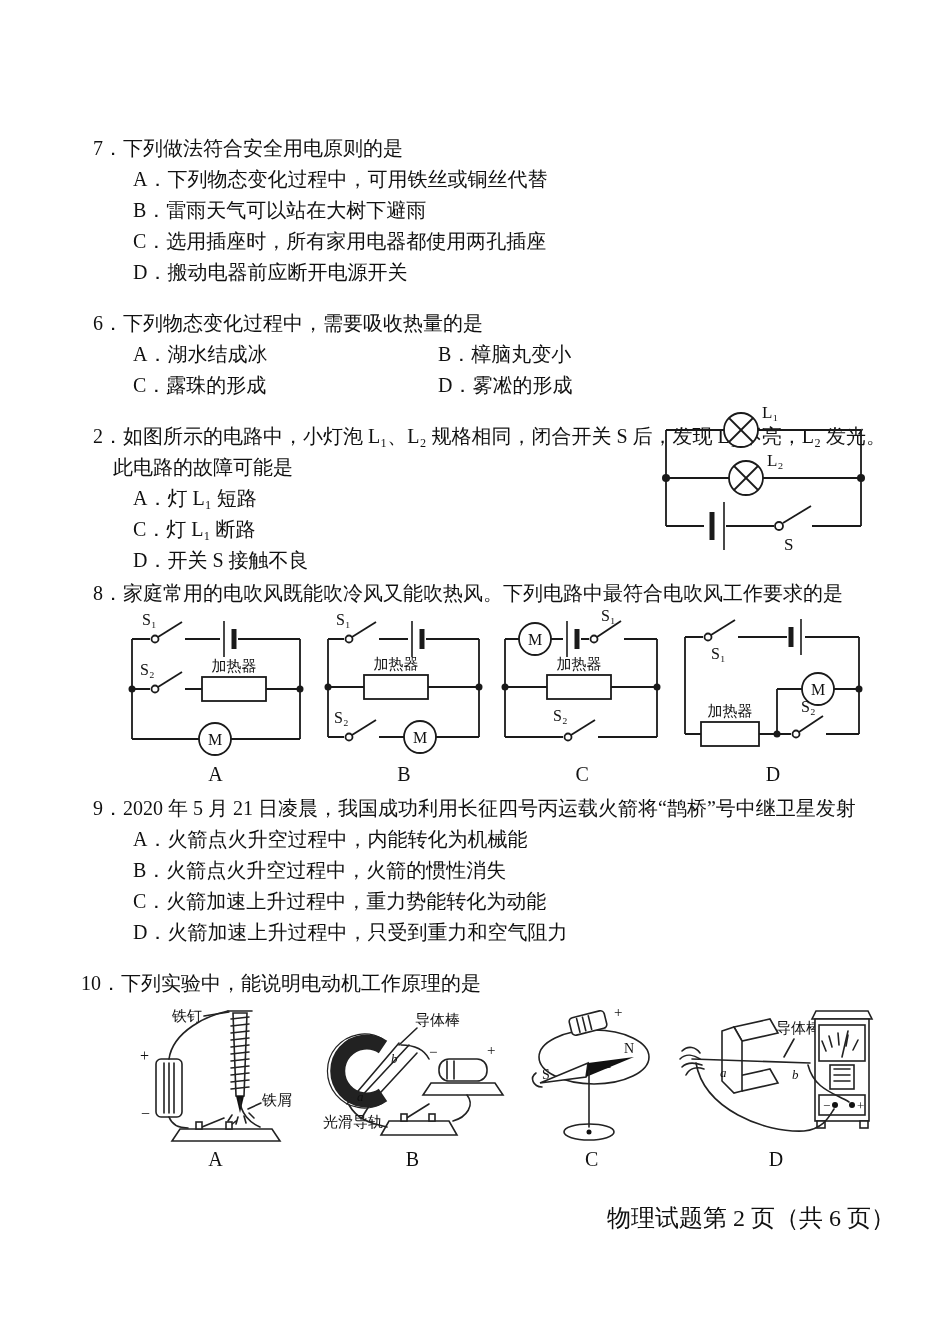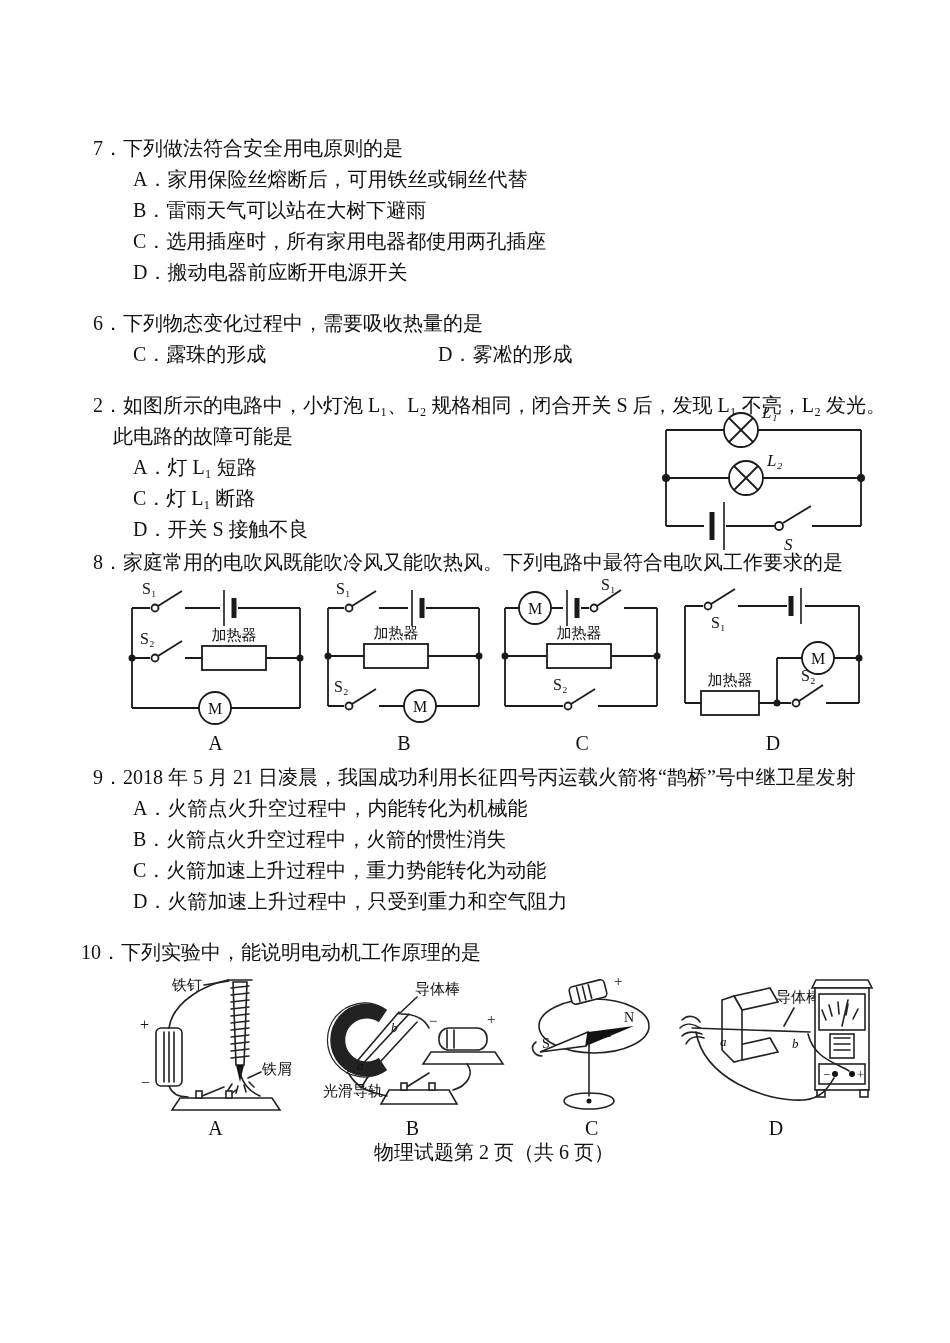--- a/index.html
+++ b/index.html
@@ -16,45 +16,49 @@
   .cols{display:flex;}
   .cols .cell1{box-sizing:border-box;width:345px;padding-left:40px;height:31px;line-height:31px;white-space:nowrap;}
   .cols .cell2{height:31px;line-height:31px;white-space:nowrap;}
   .mt2{margin-top:2px;}.mt4{margin-top:20px;}.mt8{margin-top:8px;}
   .outdent{margin-left:-12px;}
   .fig-row{display:flex;justify-content:space-between;align-items:flex-start;}
   .row8{margin-left:25px;width:755px;margin-top:0px;}
   .row10{margin-left:35px;width:748px;margin-top:2px;}
   .fig-cell{display:flex;flex-direction:column;align-items:center;}
   .letter{margin-top:2px;font-size:20px;line-height:22px;}
-  .q7fig{position:absolute;left:646px;top:404px;font-style:italic;}
+  .q7fig{position:absolute;left:646px;top:404px;}
   svg{display:block;}
   svg text{font-family:"Liberation Serif","DejaVu Serif",serif;fill:#111;}
   .wire{stroke:#1a1a1a;stroke-width:1.8;fill:none;}
   .comp{stroke:#1a1a1a;stroke-width:1.8;fill:#ffffff;}
   .dot{fill:#1a1a1a;stroke:none;}
   .thinline{stroke:#1a1a1a;stroke-width:1.6;}
   .thickline{stroke:#1a1a1a;stroke-width:5;}
   .sketch{stroke:#222;fill:none;stroke-width:1.6;stroke-linecap:round;}
   .sketch-fill{stroke:#222;fill:#fff;stroke-width:1.6;}
   .blackfill{fill:#111;stroke:none;}
-  .footer{ text-align:center;font-size:20px;}
+  .footer{ text-align:right;margin-top:32px;font-size:24px;}
 </style>
 </head>
 <body>
 
 <div class="content">
 
   <div class="line">7．下列做法符合安全用电原则的是</div>
-  <div class="line opt">A．家用保险丝熔断后，可用铁丝或铜丝代替</div>
+  <div class="line opt">A．下列物态变化过程中，可用铁丝或铜丝代替</div>
   <div class="line opt">B．雷雨天气可以站在大树下避雨</div>
   <div class="line opt">C．选用插座时，所有家用电器都使用两孔插座</div>
   <div class="line opt">D．搬动电器前应断开电源开关</div>
 
   <div class="line mt4">6．下列物态变化过程中，需要吸收热量的是</div>
+  <div class="cols">
+    <div class="cell1">A．湖水结成冰</div>
+    <div class="cell2">B．樟脑丸变小</div>
+  </div>
   <div class="cols">
     <div class="cell1">C．露珠的形成</div>
     <div class="cell2">D．雾凇的形成</div>
   </div>
 
   <div class="line mt4">2．如图所示的电路中，小灯泡 L₁、L₂ 规格相同，闭合开关 S 后，发现 L₁ 不亮，L₂ 发光。</div>
   <div class="line indent20">此电路的故障可能是</div>
   <div class="line opt">A．灯 L₁ 短路</div>
   <div class="line opt">C．灯 L₁ 断路</div>
   <div class="line opt">D．开关 S 接触不良</div>
@@ -180,21 +184,21 @@
         <g>
           <circle class="comp" cx="123" cy="125" r="3.5"></circle>
             <line class="wire" x1="126" y1="123" x2="150" y2="107"></line>
         </g>
         <text x="128" y="103" font-size="16">S₂</text>
       </svg>
       <div class="letter">D</div>
     </div>
   </div>
 
-  <div class="line mt8">9．2018 年 5 月 21 日凌晨，我国成功利用长征四号丙运载火箭将“鹊桥”号中继卫星发射</div>
+  <div class="line mt8">9．2020 年 5 月 21 日凌晨，我国成功利用长征四号丙运载火箭将“鹊桥”号中继卫星发射</div>
   <div class="line opt">A．火箭点火升空过程中，内能转化为机械能</div>
   <div class="line opt">B．火箭点火升空过程中，火箭的惯性消失</div>
   <div class="line opt">C．火箭加速上升过程中，重力势能转化为动能</div>
   <div class="line opt">D．火箭加速上升过程中，只受到重力和空气阻力</div>
 
   <div class="line mt4 outdent">10．下列实验中，能说明电动机工作原理的是</div>
   <div class="fig-row row10">
 
     <div class="fig-cell">
       <svg width="175" height="145" viewBox="0 0 175 145">

